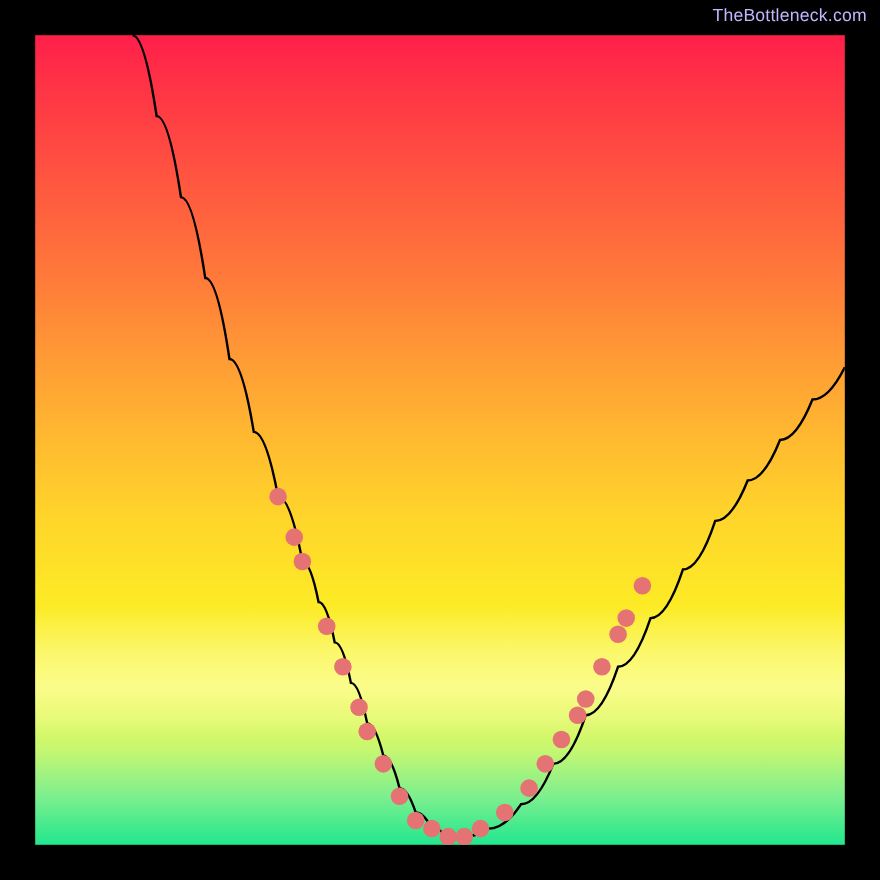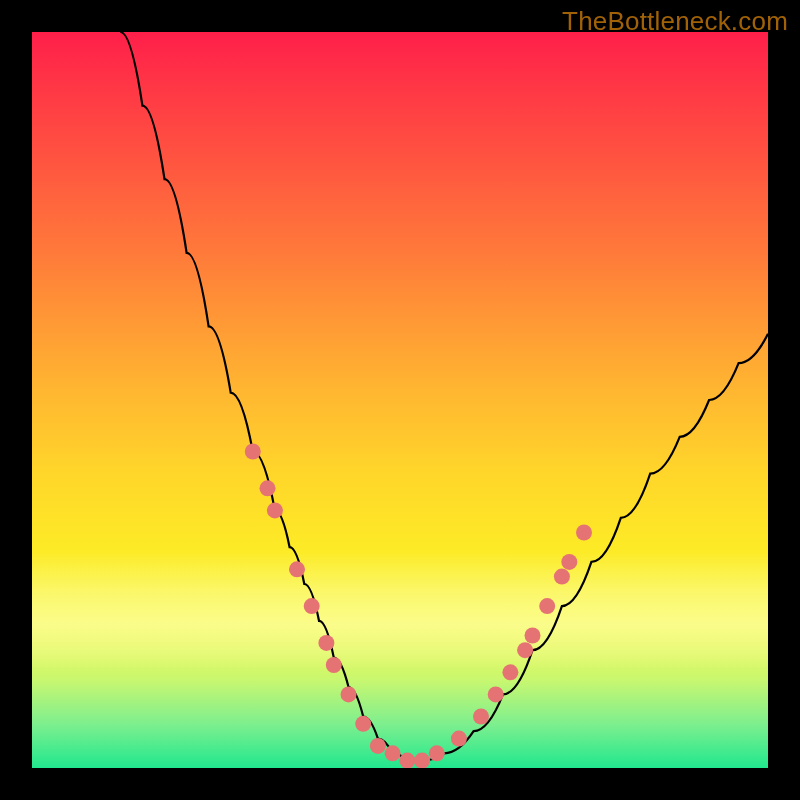--- a/index.html
+++ b/index.html
@@ -59,22 +59,22 @@
     position: absolute;
     left: 0;
     top: 0;
     width: 736px;
     height: 736px;
   }
   .watermark {
     position: absolute;
     top: 6px;
     right: 12px;
-    color: #a16207;
-    font-size: 26px;
+    color: #c4b5fd;
+    font-size: 16px;
     font-weight: 500;
     letter-spacing: 0.2px;
     user-select: none;
   }
 </style>
 </head>
 <body>
 
 <div class="frame">
   <div class="plot-area">

